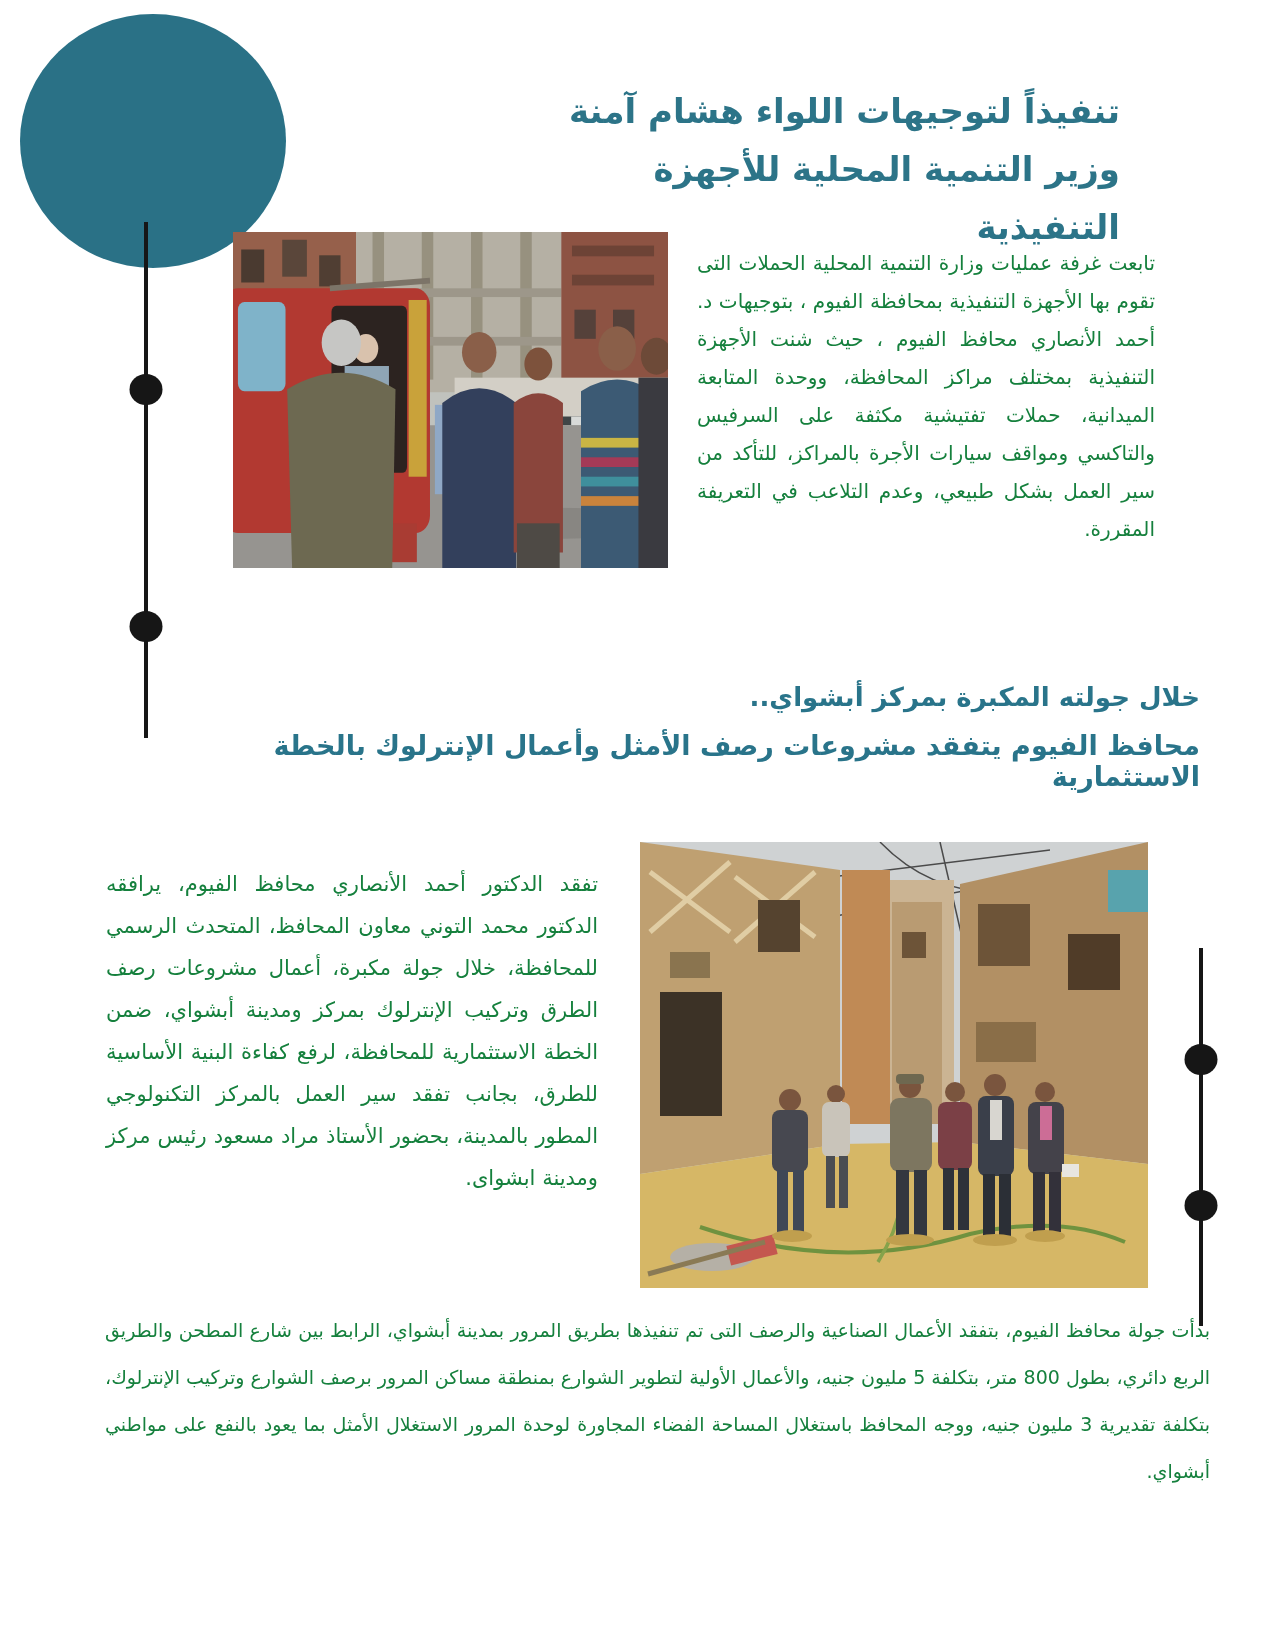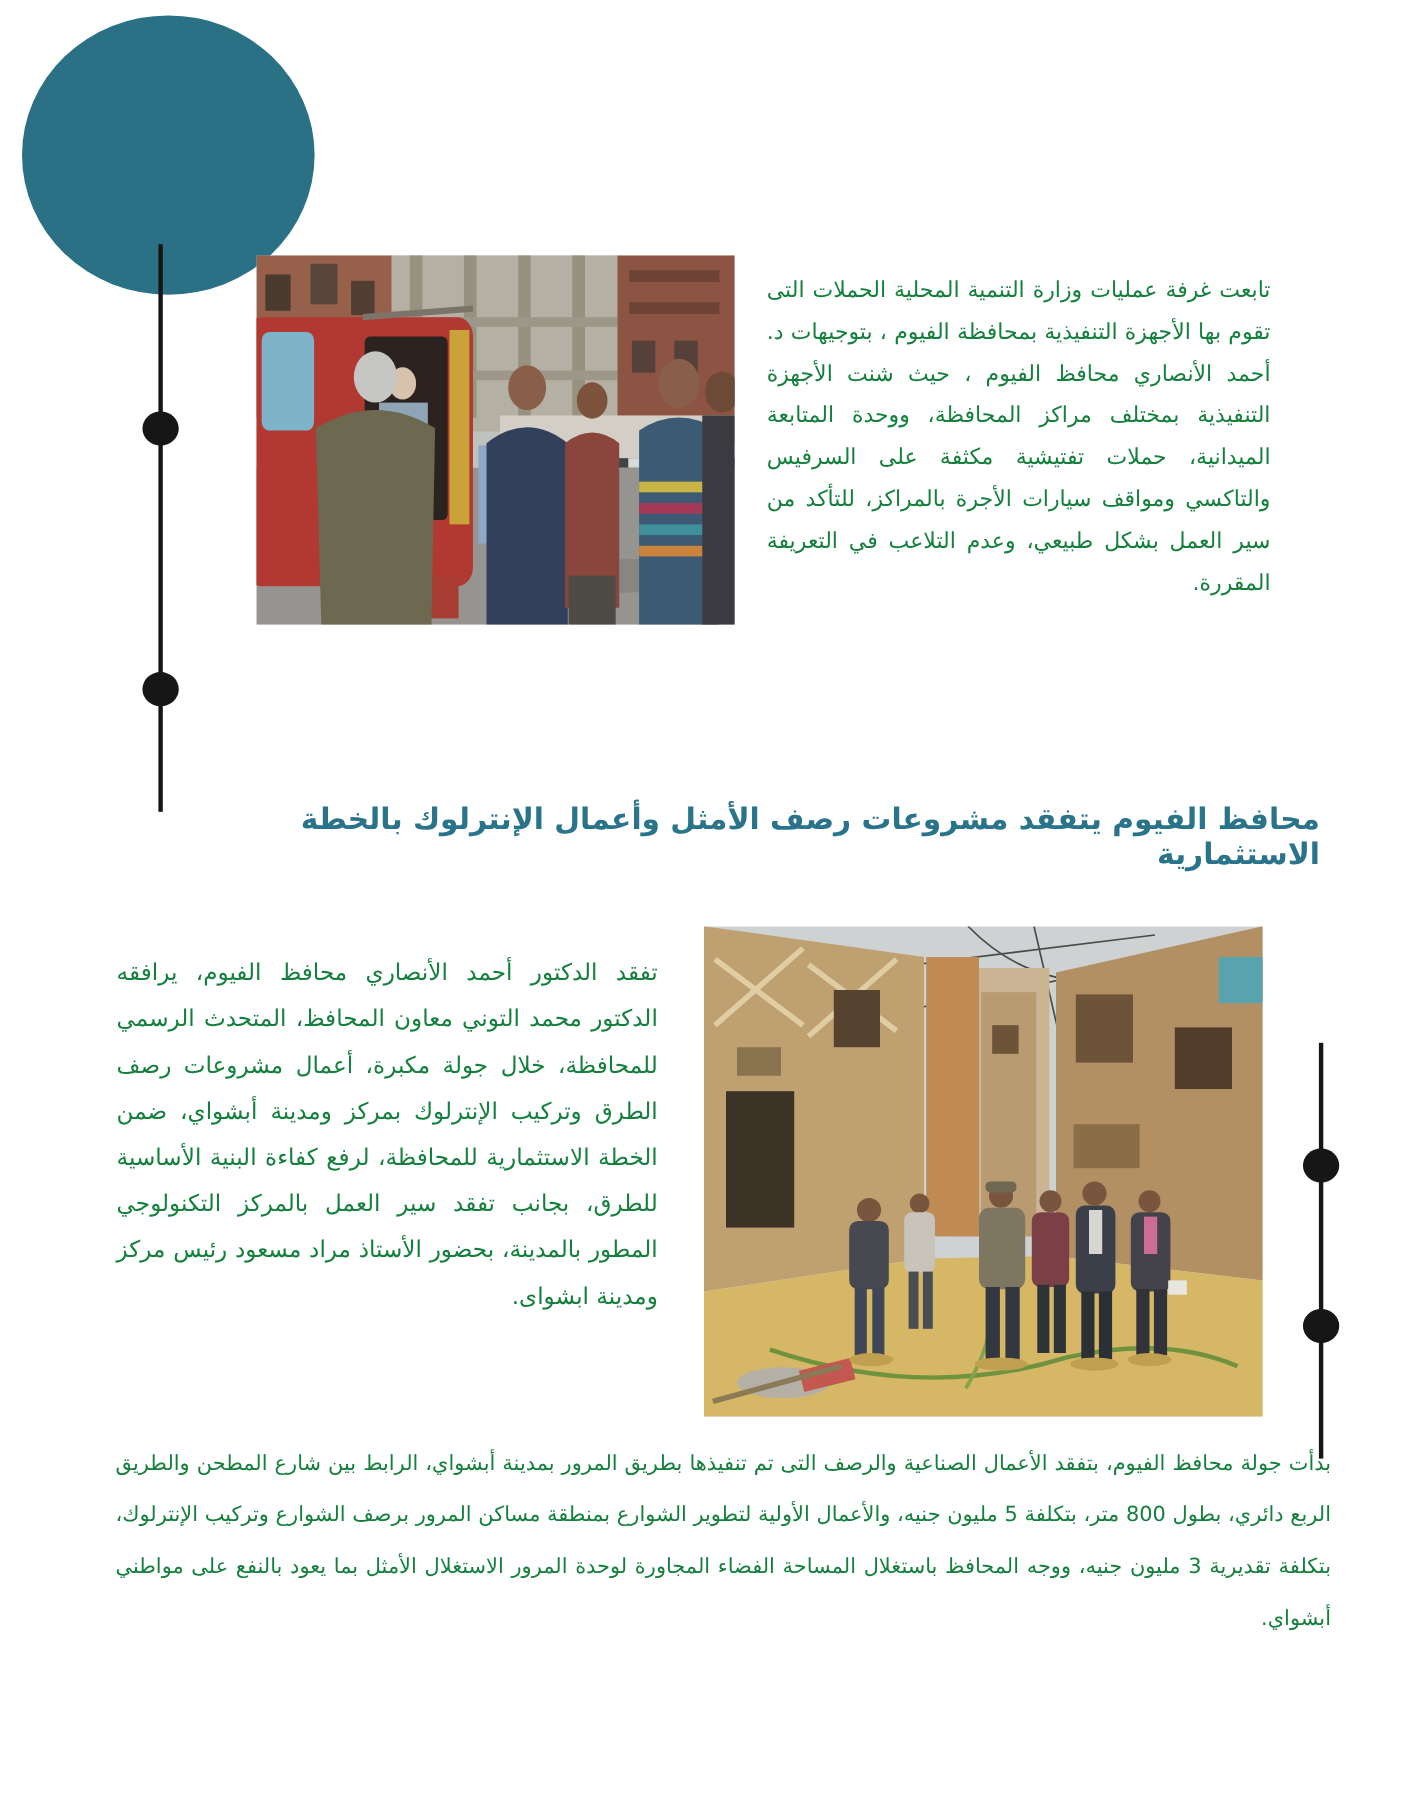--- a/index.html
+++ b/index.html
@@ -62,20 +62,24 @@
   <div class="vline left">
     <span class="dot" style="top:152px;"></span>
     <span class="dot" style="top:389px;"></span>
   </div>
 
   <div class="vline right">
     <span class="dot" style="top:96px;"></span>
     <span class="dot" style="top:242px;"></span>
   </div>
 
+  <div class="headline">
+    <div>تنفيذاً لتوجيهات اللواء هشام آمنة</div>
+    <div>وزير التنمية المحلية للأجهزة التنفيذية</div>
+  </div>
 
   <figure class="photo photo1">
     <svg viewBox="0 0 530 346" preserveAspectRatio="none">
       <rect width="530" height="346" fill="#c0c2bd"></rect>
 
       <rect x="0" y="0" width="150" height="152" fill="#96604b"></rect>
       <rect x="10" y="18" width="28" height="34" fill="#4a3a30"></rect>
       <rect x="60" y="8" width="30" height="38" fill="#5a463a"></rect>
       <rect x="105" y="24" width="26" height="32" fill="#503e33"></rect>
       <rect x="150" y="0" width="250" height="165" fill="#b5b0a4"></rect>
@@ -127,20 +131,21 @@
       <rect x="424" y="232" width="88" height="10" fill="#a43a57"></rect>
       <rect x="424" y="252" width="88" height="10" fill="#3f8f9c"></rect>
       <rect x="424" y="272" width="88" height="10" fill="#c9833c"></rect>
       <circle cx="516" cy="128" r="19" fill="#6d4a38"></circle>
       <rect x="494" y="150" width="36" height="196" fill="#3a3a40"></rect>
     </svg>
   </figure>
 
   <p class="para para1">تابعت غرفة عمليات وزارة التنمية المحلية الحملات التى تقوم بها الأجهزة التنفيذية بمحافظة الفيوم ، بتوجيهات د. أحمد الأنصاري محافظ الفيوم ، حيث شنت الأجهزة التنفيذية بمختلف مراكز المحافظة، ووحدة المتابعة الميدانية، حملات تفتيشية مكثفة على السرفيس والتاكسي ومواقف سيارات الأجرة بالمراكز، للتأكد من سير العمل بشكل طبيعي، وعدم التلاعب في التعريفة المقررة.</p>
 
+  <div class="subhead kicker">خلال جولته المكبرة بمركز أبشواي..</div>
   <div class="subhead subhead-roads">محافظ الفيوم يتفقد مشروعات رصف الأمثل وأعمال الإنترلوك بالخطة الاستثمارية</div>
 
   <p class="para para3">تفقد الدكتور أحمد الأنصاري محافظ الفيوم، يرافقه الدكتور محمد التوني معاون المحافظ، المتحدث الرسمي للمحافظة، خلال جولة مكبرة، أعمال مشروعات رصف الطرق وتركيب الإنترلوك بمركز ومدينة أبشواي، ضمن الخطة الاستثمارية للمحافظة، لرفع كفاءة البنية الأساسية للطرق، بجانب تفقد سير العمل بالمركز التكنولوجي المطور بالمدينة، بحضور الأستاذ مراد مسعود رئيس مركز ومدينة ابشواى.</p>
 
   <figure class="photo photo2">
     <svg viewBox="0 0 508 446" preserveAspectRatio="none">
       <rect width="508" height="446" fill="#cfd2d3"></rect>
 
       <path d="M110 45 L410 8" stroke="#4a4a4a" stroke-width="1.5" fill="none"></path>
       <path d="M140 85 L430 28" stroke="#4a4a4a" stroke-width="1.5" fill="none"></path>

